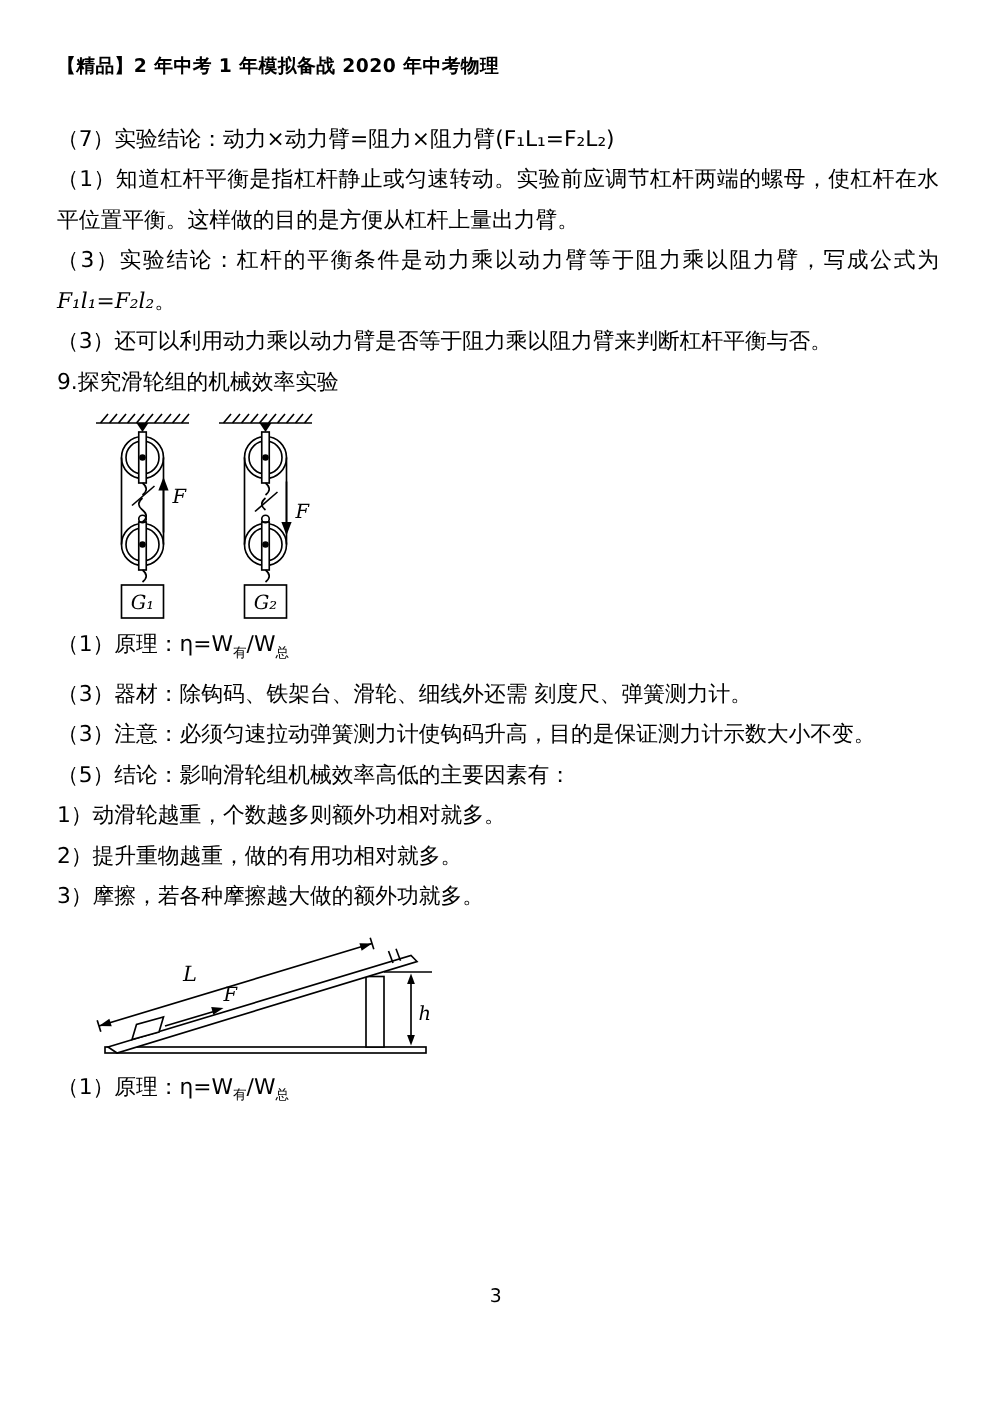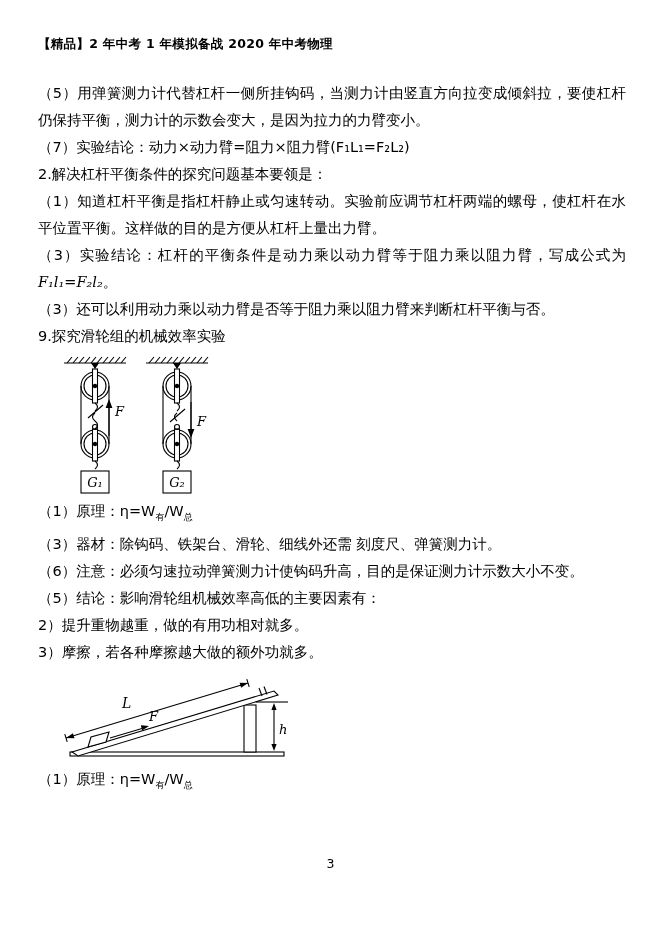--- a/index.html
+++ b/index.html
@@ -39,23 +39,21 @@
 </style>
 </head>
 <body>
 
 <div class="page">
 
   <div class="header">【精品】2 年中考 1 年模拟备战 2020 年中考物理</div>
 
   <div class="content">
 
-    <p>（5）用弹簧测力计代替杠杆一侧所挂钩码，当测力计由竖直方向拉变成倾斜拉，要使杠杆仍保持平衡，测力计的示数会变大，是因为拉力的力臂变小。</p>
     <p>（7）实验结论：动力×动力臂=阻力×阻力臂(F₁L₁=F₂L₂)</p>
-    <p>2.解决杠杆平衡条件的探究问题基本要领是：</p>
     <p>（1）知道杠杆平衡是指杠杆静止或匀速转动。实验前应调节杠杆两端的螺母，使杠杆在水平位置平衡。这样做的目的是方便从杠杆上量出力臂。</p>
     <p><span>（3）实验结论：杠杆的平衡条件是动力乘以动力臂等于阻力乘以阻力臂，写成公式为 </span><span class="formula">F₁l₁=F₂l₂</span><span>。</span></p>
     <p>（3）还可以利用动力乘以动力臂是否等于阻力乘以阻力臂来判断杠杆平衡与否。</p>
 
     <p>9.探究滑轮组的机械效率实验</p>
 
     <div class="figure figure-pulley">
       <svg width="152" height="140" viewBox="0 0 152 140">
 
         <g class="ln">
@@ -107,22 +105,23 @@
           <path d="M117,105 q5,4 0,8"></path>
           <rect class="fill-w" x="103" y="115" width="28" height="22"></rect>
         </g>
         <text class="svg-label" x="137" y="70">F</text>
         <text class="svg-label" x="117" y="131" text-anchor="middle">G₂</text>
       </svg>
     </div>
 
     <p><span>（1）原理：η=W</span><sub class="cn">有</sub><span>/W</span><sub class="cn">总</sub></p>
     <p>（3）器材：除钩码、铁架台、滑轮、细线外还需 刻度尺、弹簧测力计。</p>
-    <p>（6）注意：必须匀速拉动弹簧测力计使钩码升高，目的是保证测力计示数大小不变。</p>
+    <p>（3）注意：必须匀速拉动弹簧测力计使钩码升高，目的是保证测力计示数大小不变。</p>
     <p>（5）结论：影响滑轮组机械效率高低的主要因素有：</p>
+    <p>1）动滑轮越重，个数越多则额外功相对就多。</p>
     <p>2）提升重物越重，做的有用功相对就多。</p>
     <p>3）摩擦，若各种摩擦越大做的额外功就多。</p>
 
 
     <div class="figure figure-incline">
       <svg width="240" height="88" viewBox="0 0 240 88">
         <g class="ln">
           <rect class="fill-w" x="16" y="78" width="214" height="4"></rect>
           <rect class="fill-w" x="190" y="31" width="12" height="47"></rect>
           <polygon class="fill-w" points="18,78 220,17 224,21 24,82"></polygon>

